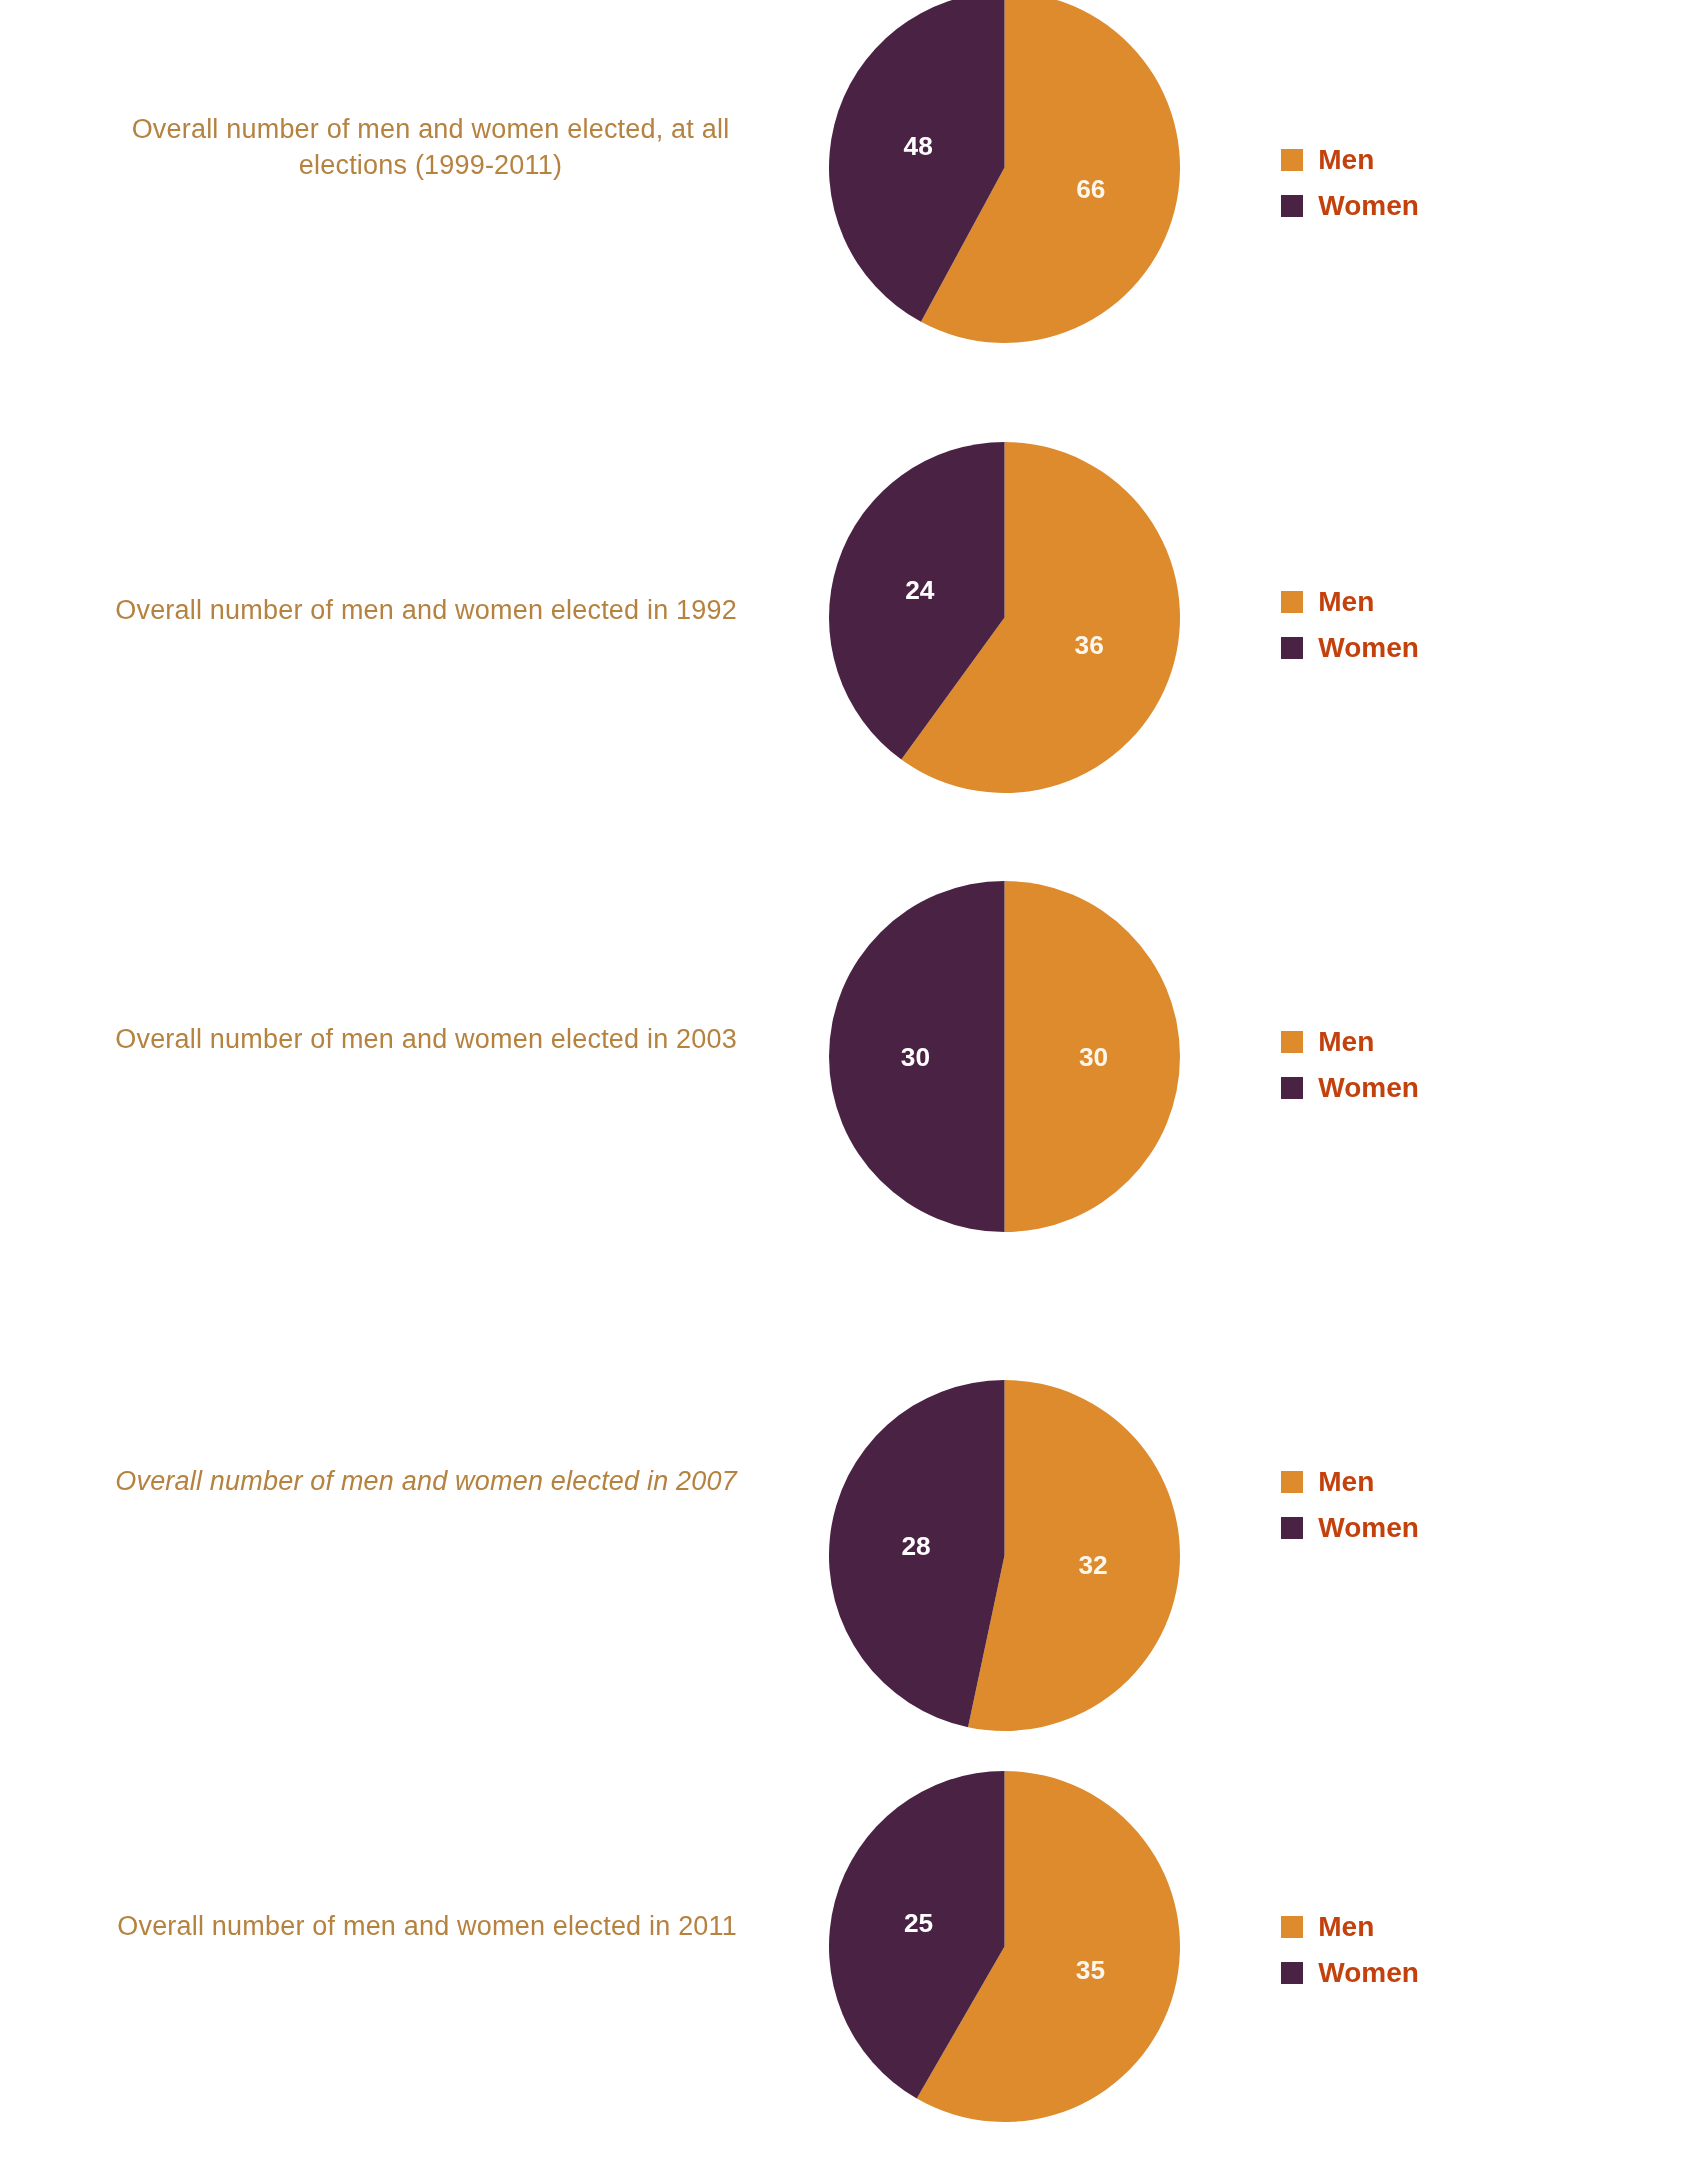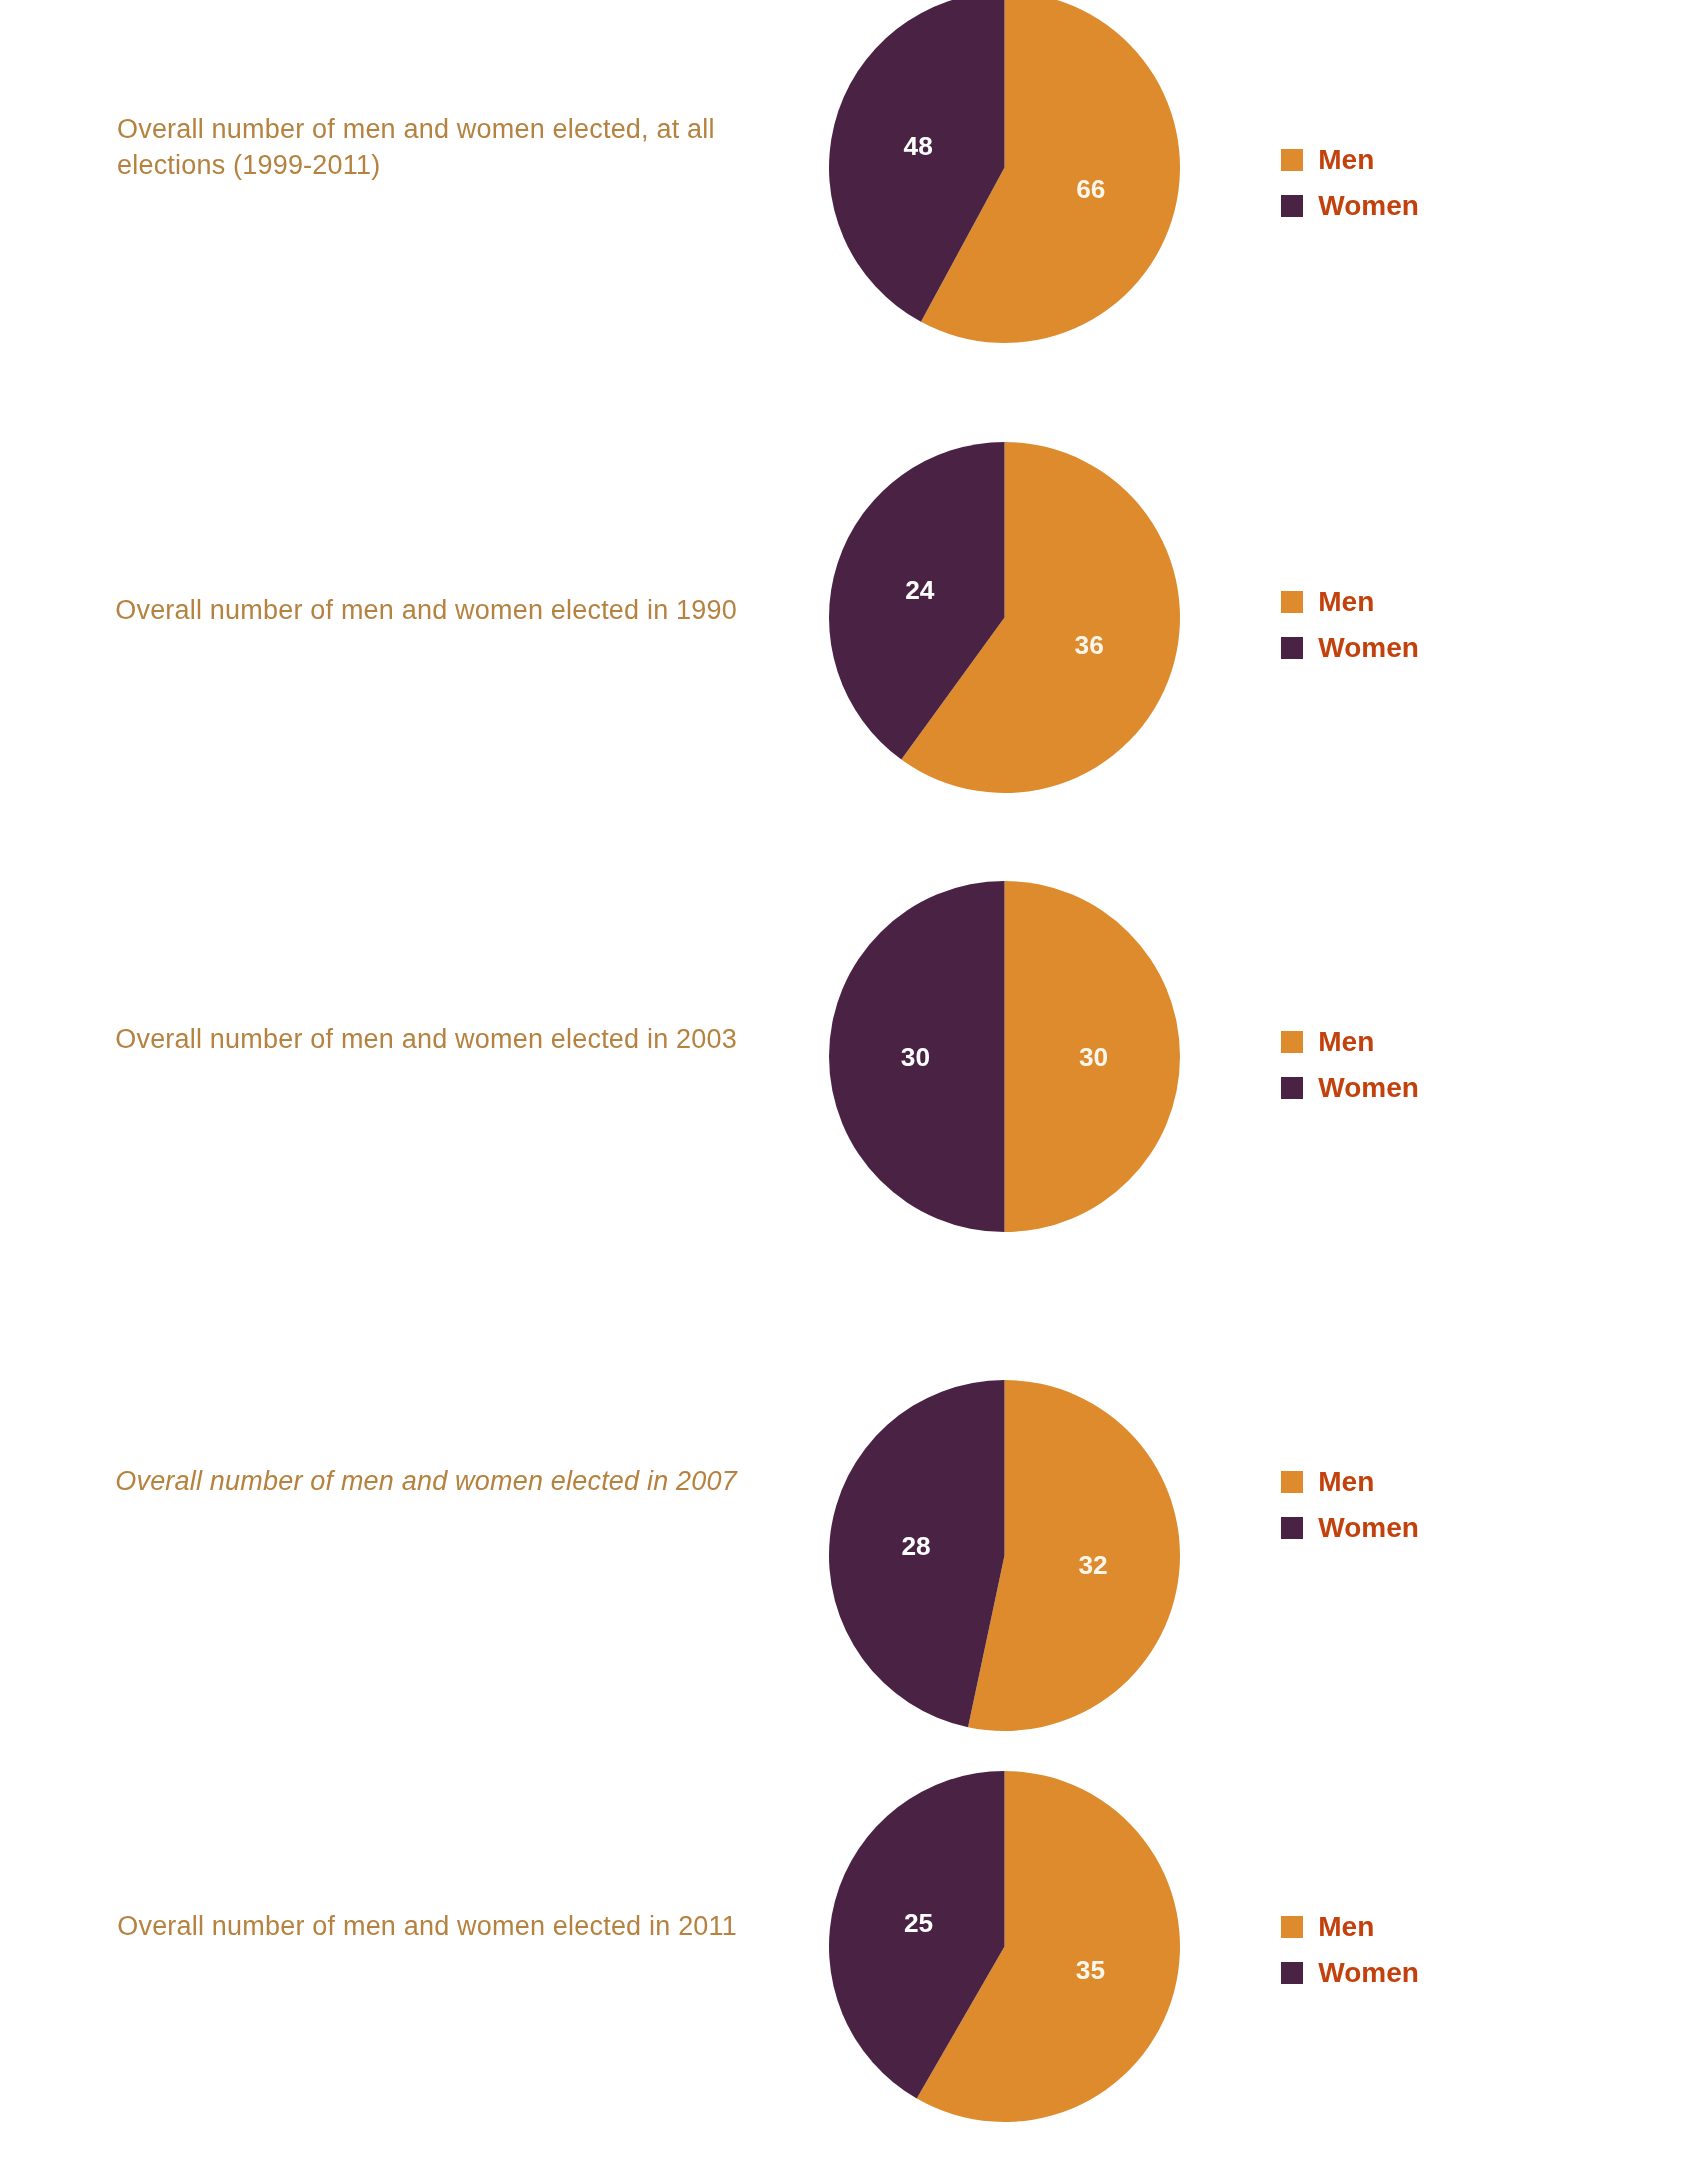--- a/index.html
+++ b/index.html
@@ -36,21 +36,21 @@
     color: #b5823f;
     font-family: "Liberation Sans", sans-serif;
     font-size: 27px;
     font-weight: 400;
     line-height: 1.32;
     letter-spacing: 0.2px;
     text-align: right;
     white-space: pre-line;
   }
   .chart-row.first .row-caption {
-    text-align: left;
+    text-align: center;
     left: 117px;
     width: 627px;
   }
 
   
   .pie-wrap {
     position: absolute;
     left: 829px;
     width: 351px;
     height: 351px;
@@ -118,21 +118,21 @@
           <span class="legend-swatch" style="background: rgb(221, 139, 44);"></span>
           <span class="legend-label">Men</span>
         </div>
         <div class="legend-item">
           <span class="legend-swatch" style="background: rgb(74, 34, 68);"></span>
           <span class="legend-label">Women</span>
         </div>
       </div>
     </div>
     <div class="chart-row" style="top: 0px;">
-      <div class="row-caption" style="top: 593px;">Overall number of men and women elected in 1990</div>
+      <div class="row-caption" style="top: 593px;">Overall number of men and women elected in 1992</div>
       <div class="pie-wrap" style="top: 442px;">
         <svg class="pie-svg" viewBox="0 0 414 414">
           <path d="M 207 207 L 207.00 0.00 A 207 207 0 1 1 85.33 374.47 Z" fill="#dd8b2c"></path>
           <path d="M 207 207 L 85.33 374.47 A 207 207 0 0 1 207.00 0.00 Z" fill="#4a2244"></path>
           <text class="slice-value" x="306.9" y="239.4">36</text>
           <text class="slice-value women" x="107.1" y="174.6">24</text>
         </svg>
       </div>
       <div class="legend" style="top: 579px;">
         <div class="legend-item">

